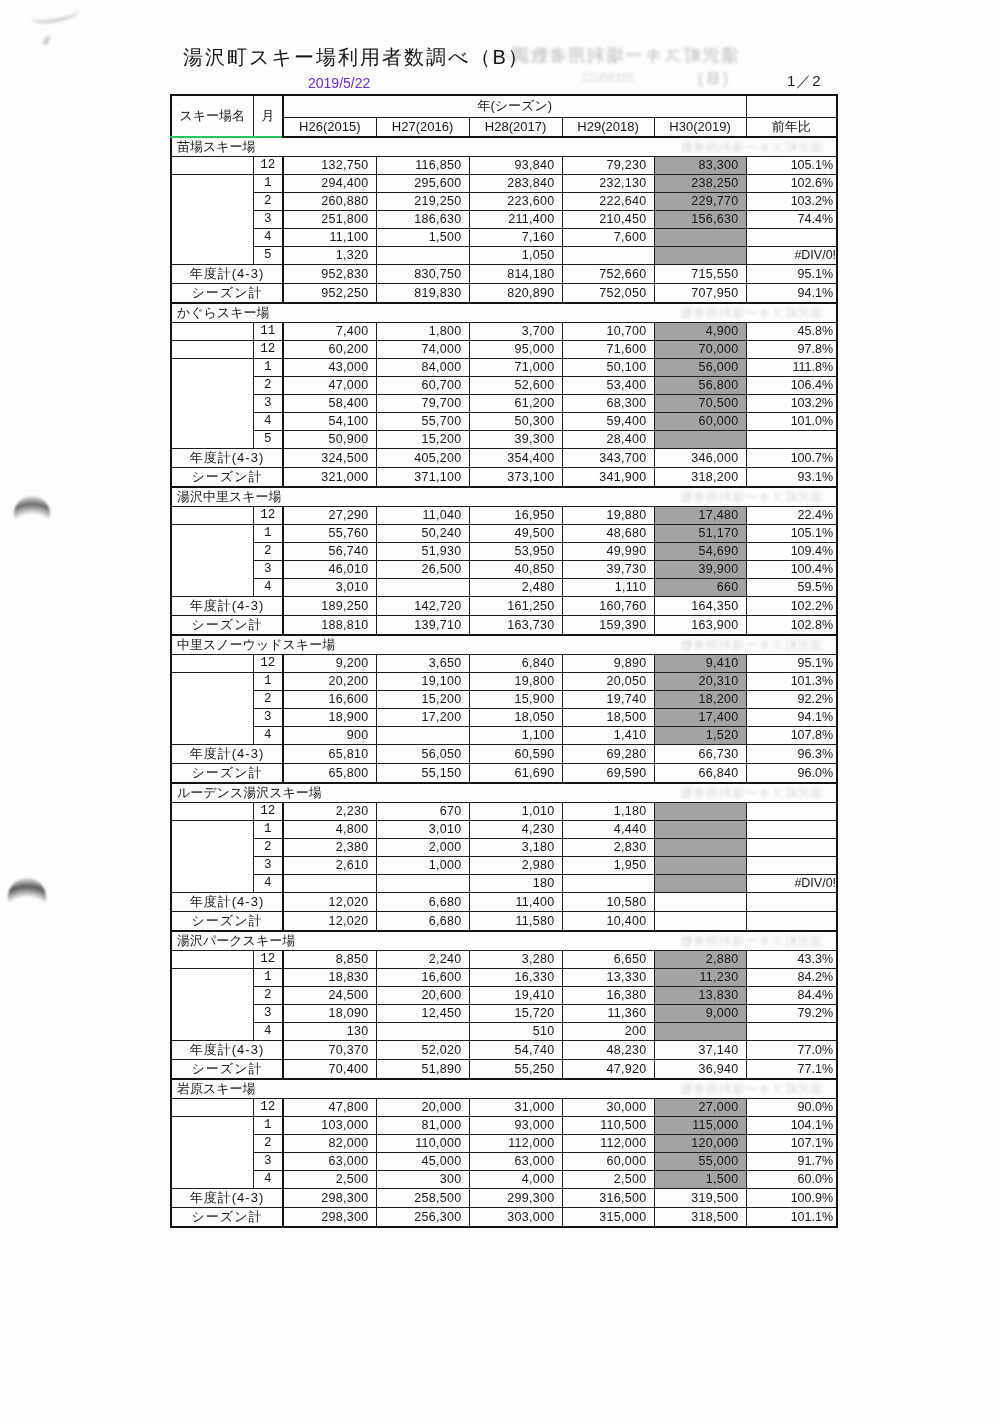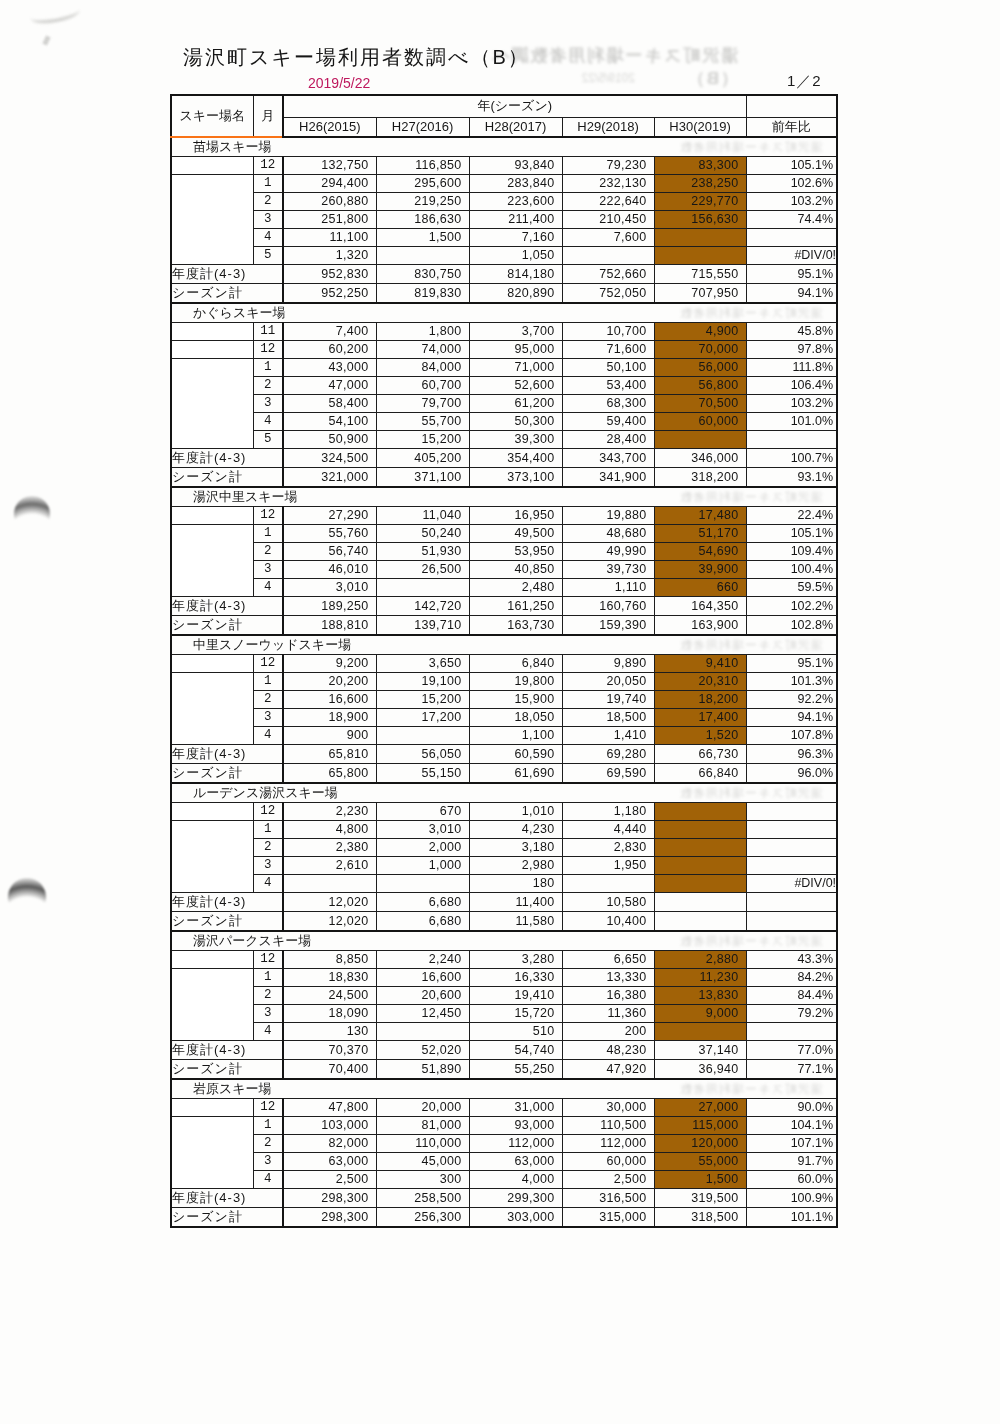--- a/index.html
+++ b/index.html
@@ -4,21 +4,21 @@
 <style>
   * { margin:0; padding:0; box-sizing:border-box; }
   html,body { background:#ffffff; }
   .page {
     position:relative; width:1000px; height:1424px; background:#fdfdfc;
     font-family:"Liberation Sans","DejaVu Sans",sans-serif; color:#1b1b1b;
     overflow:hidden;
   }
   
   .title { position:absolute; left:183px; top:44px; font-size:20px; font-weight:normal; letter-spacing:2px; color:#161616; }
-  .date  { position:absolute; left:308px; top:75px; font-size:14px; color:#be185d; }
+  .date  { position:absolute; left:308px; top:75px; font-size:14px; color:#6d28d9; }
   .pageno{ position:absolute; left:787px; top:72px; font-size:15px; letter-spacing:1px; color:#1c1c1c; }
 
   
   .bleed-title {
     position:absolute; left:468px; top:44px; width:270px; text-align:left;
     transform:scaleX(-1); color:#8f8f8c; opacity:.42; filter:blur(1.6px);
     font-size:17px; font-weight:bold; letter-spacing:2px; pointer-events:none;
   }
   .bleed-date {
     position:absolute; left:545px; top:71px; width:90px;
@@ -45,36 +45,36 @@
   }
   .report th, .report td {
     border:1px solid #1d1d1d; font-weight:normal; color:#161616;
     overflow:hidden; white-space:nowrap;
   }
   .report thead th { height:22px; font-size:13px; text-align:center; }
   .report thead tr.hrow2 th { border-bottom:2px solid #141414; height:14px; }
   th.h-resort, th.h-month { border-right-width:1px; }
   th.h-month { border-right:2px solid #141414; }
   tr.section-head td {
-    border-top:2px solid #f97316; height:17px; font-size:13px;
-    text-align:left; padding-left:21px; position:relative;
+    border-top:2px solid #22c55e; height:17px; font-size:13px;
+    text-align:left; padding-left:5px; position:relative;
   }
   tr.section-head .bleed {
     position:absolute; right:14px; top:1px; transform:scaleX(-1);
     color:#9c9c99; opacity:.38; filter:blur(1.5px); font-size:12px; letter-spacing:1px;
     pointer-events:none;
   }
   .report td { height:18px; font-size:12.5px; }
   td.namecell { background:#fff; }
   td.month { text-align:center; border-right:2px solid #141414; font-size:12.5px;font-family:Liberation Mono, monospace; }
   td.num { text-align:right; padding-right:7px; letter-spacing:.3px; }
   td.pct { text-align:right; padding-right:3px; }
   td.err { text-align:right; padding-right:0; }
-  td.tlabel { text-align:left; border-right:2px solid #141414; font-size:13px; letter-spacing:1px; }
-  td.hl { background:#a16207; }
+  td.tlabel { text-align:center; border-right:2px solid #141414; font-size:13px; letter-spacing:1px; }
+  td.hl { background:#a3a3a3; }
   tr.season td { border-bottom:2px solid #141414;margin-top:40px; }
 </style>
 </head>
 <body>
 
 <div class="page">
 
   <div class="smudge-a"></div>
   <div class="smudge-b"></div>
   <div class="hole hole-1"></div>

